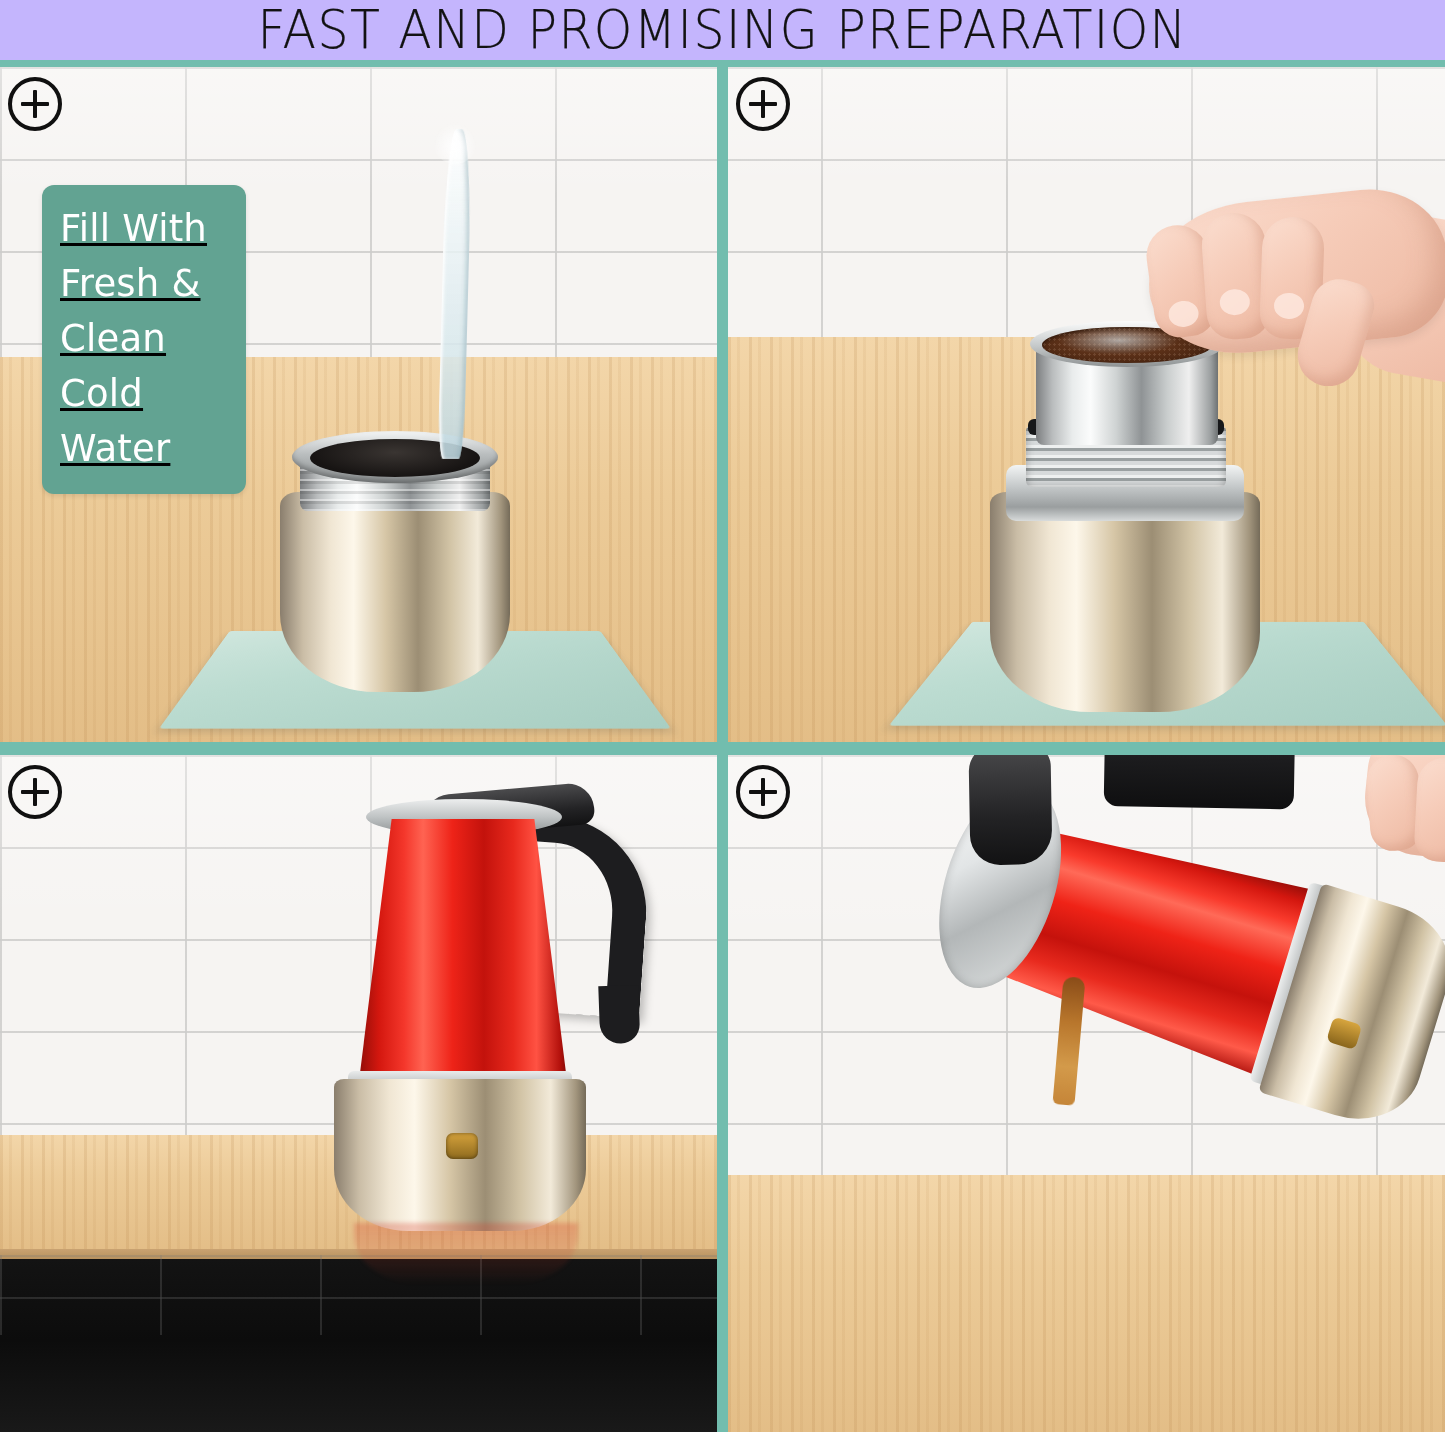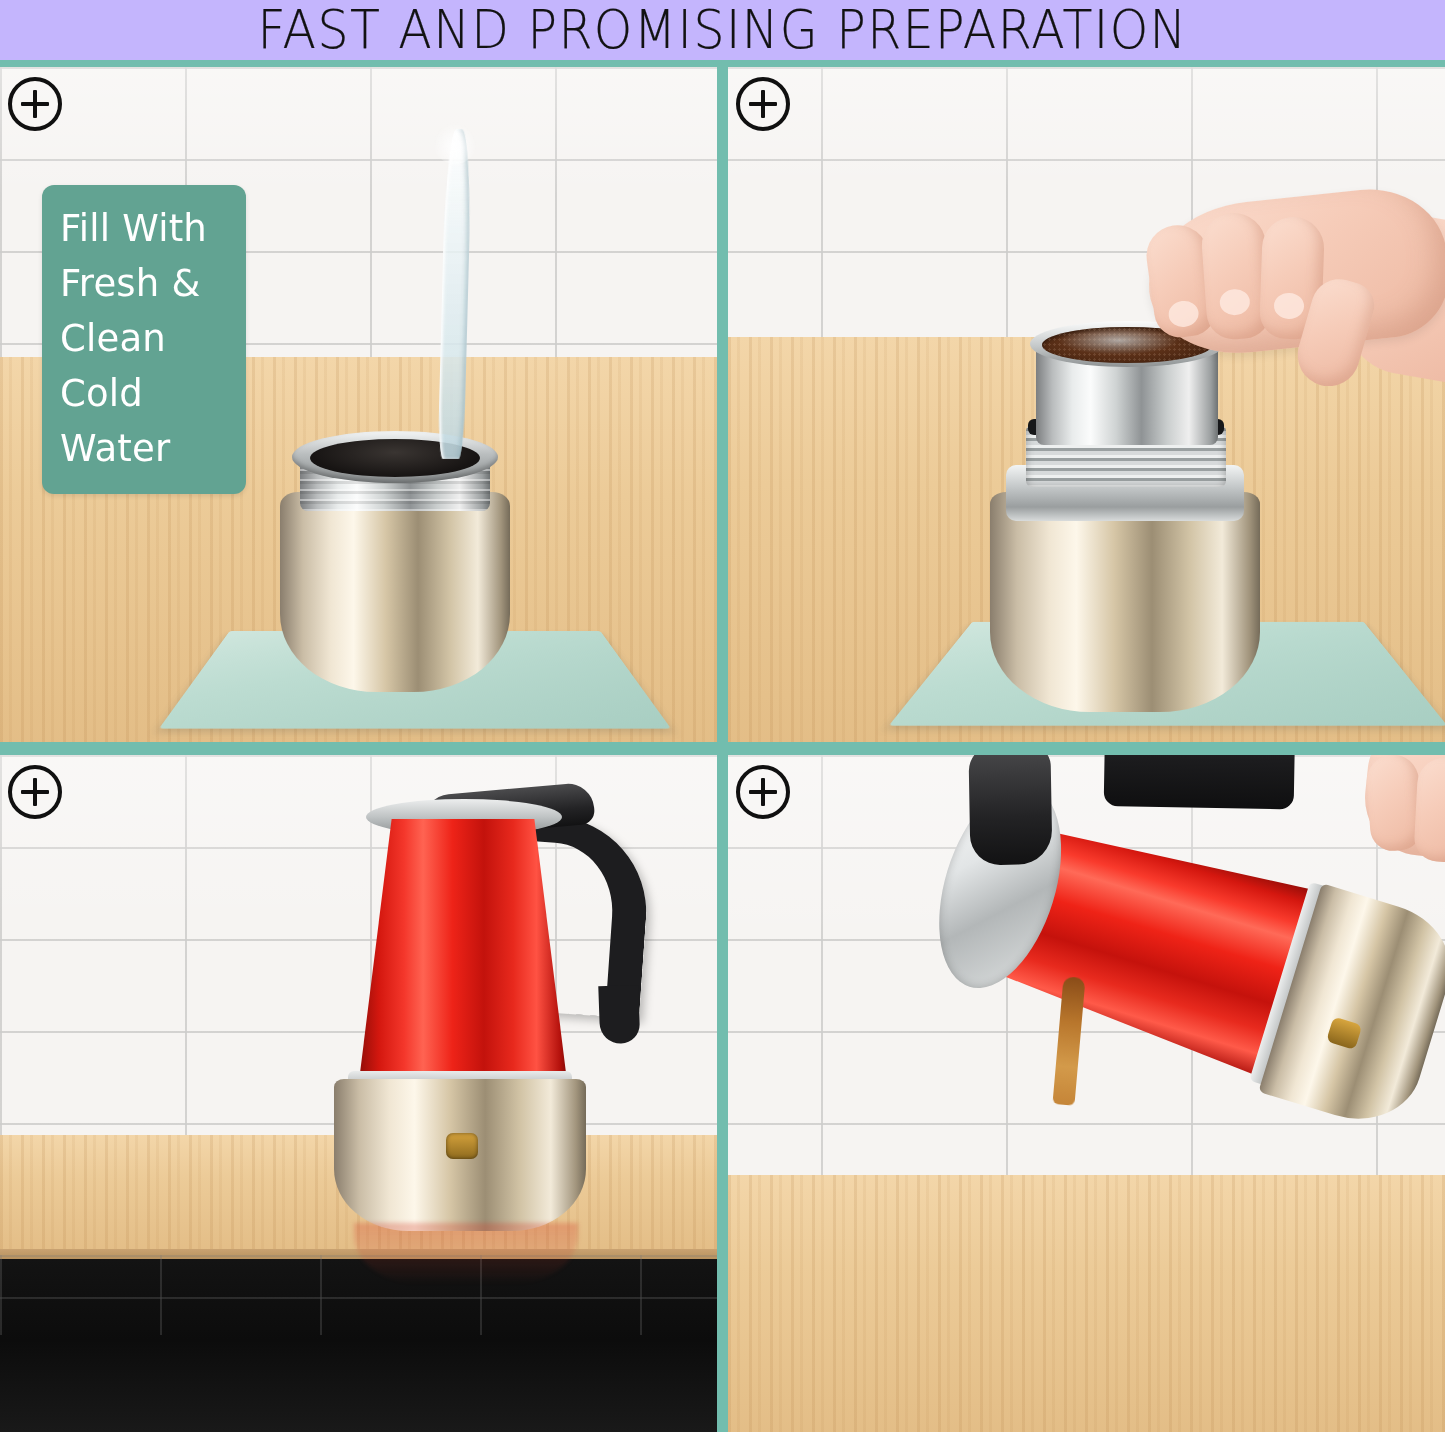--- a/index.html
+++ b/index.html
@@ -370,20 +370,21 @@
   .plus-icon::before { left:50%; top:9px;  width:4px; height:28px; transform:translateX(-50%); }
   .plus-icon::after  { top:50%; left:9px;  height:4px; width:28px; transform:translateY(-50%); }
 
   
   .badge {
     position:absolute; z-index:8;
     background:#62a392;
     border-radius:12px;
     padding:16px 18px 18px 18px;
     box-shadow:0 2px 5px rgba(0,0,0,.10);
+    text-decoration:underline;
   }
   .badge-text {
     font-family:"DejaVu Sans", sans-serif;
     font-weight:400;
     color:#ffffff;
     font-size:37px;
     line-height:55px;
     letter-spacing:.2px;
     white-space:pre-line;
   }

